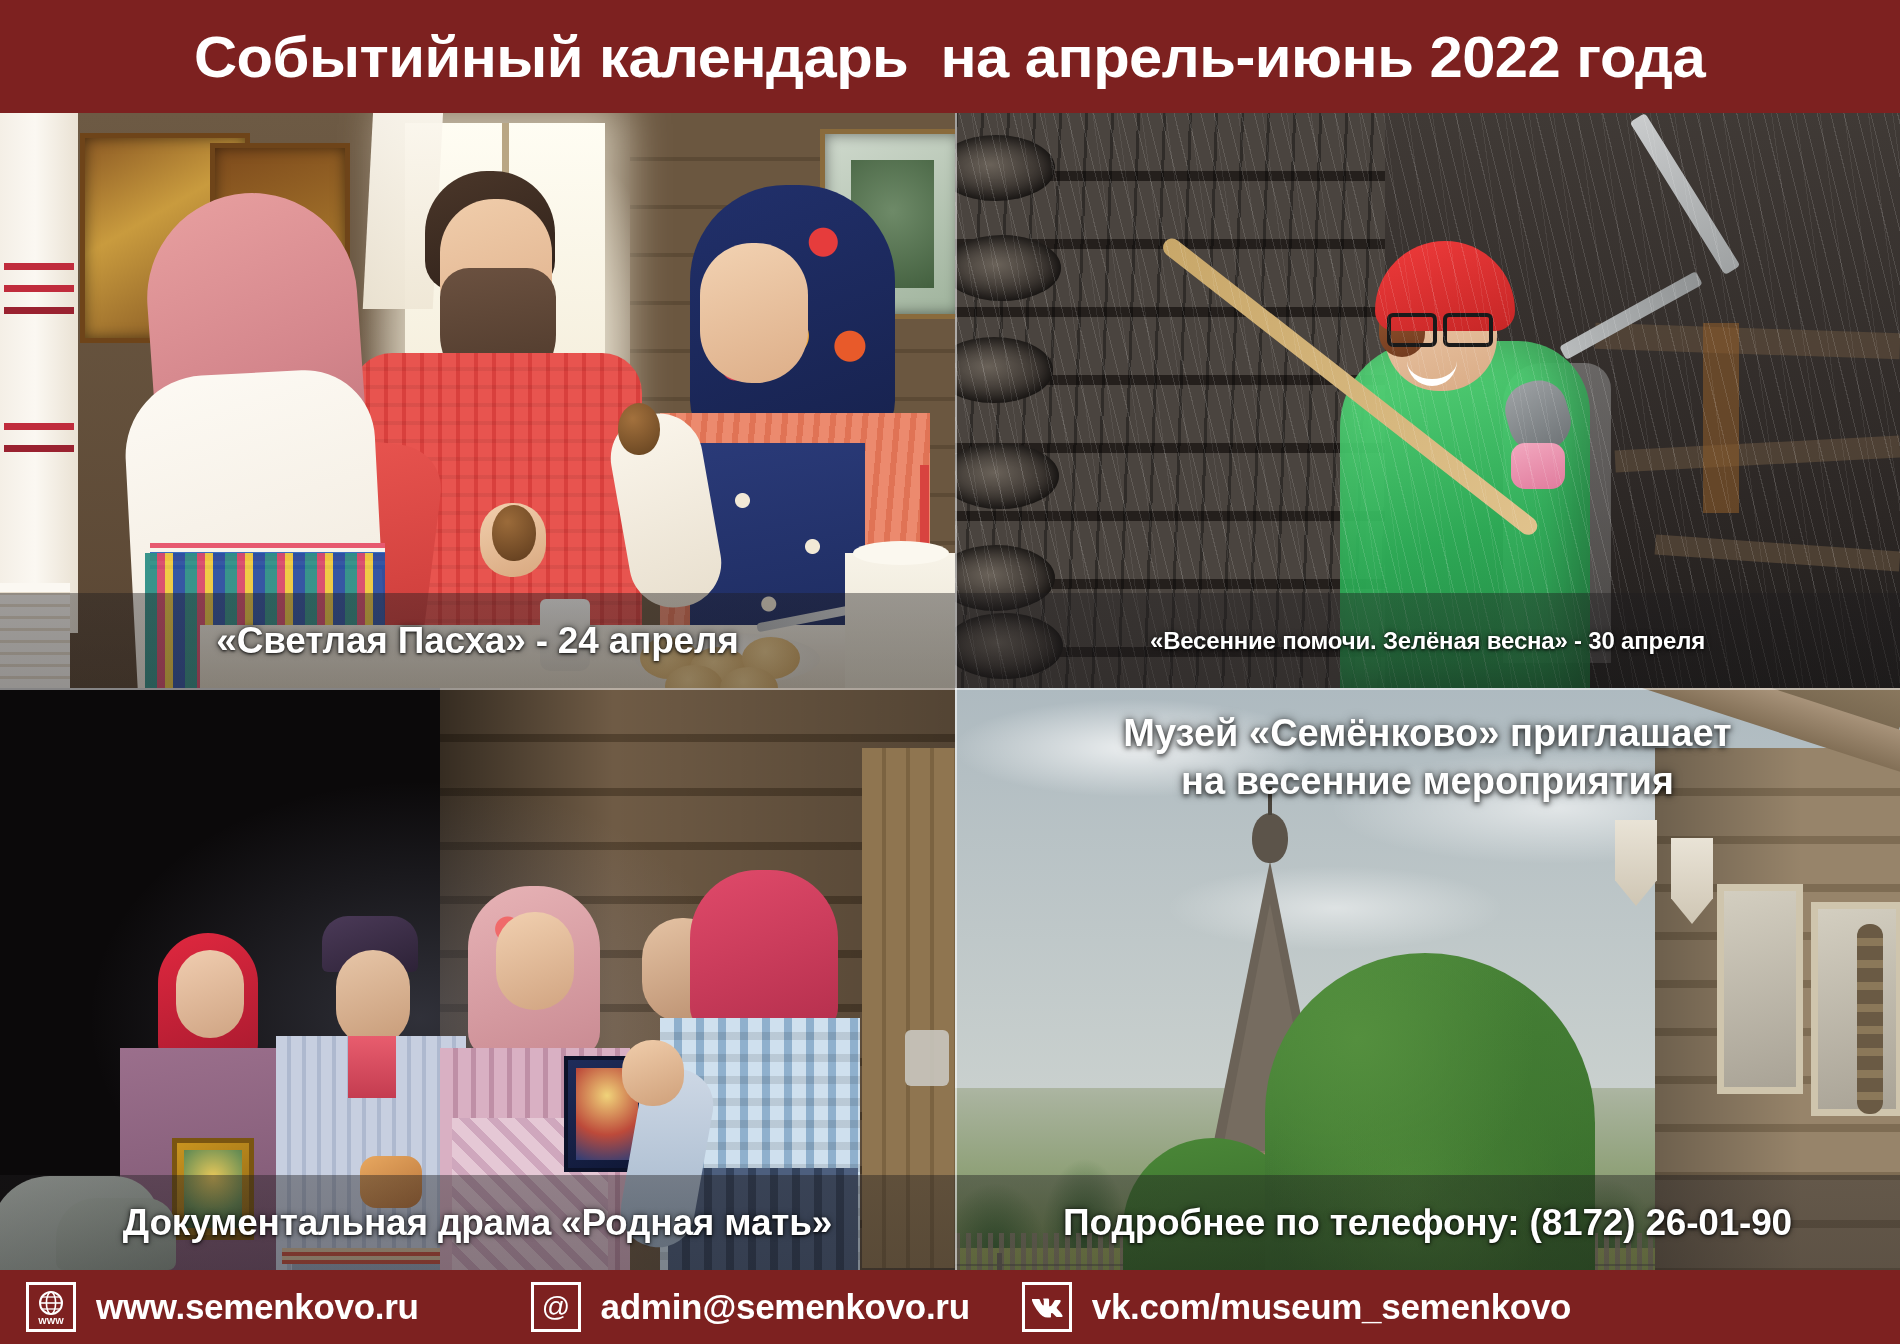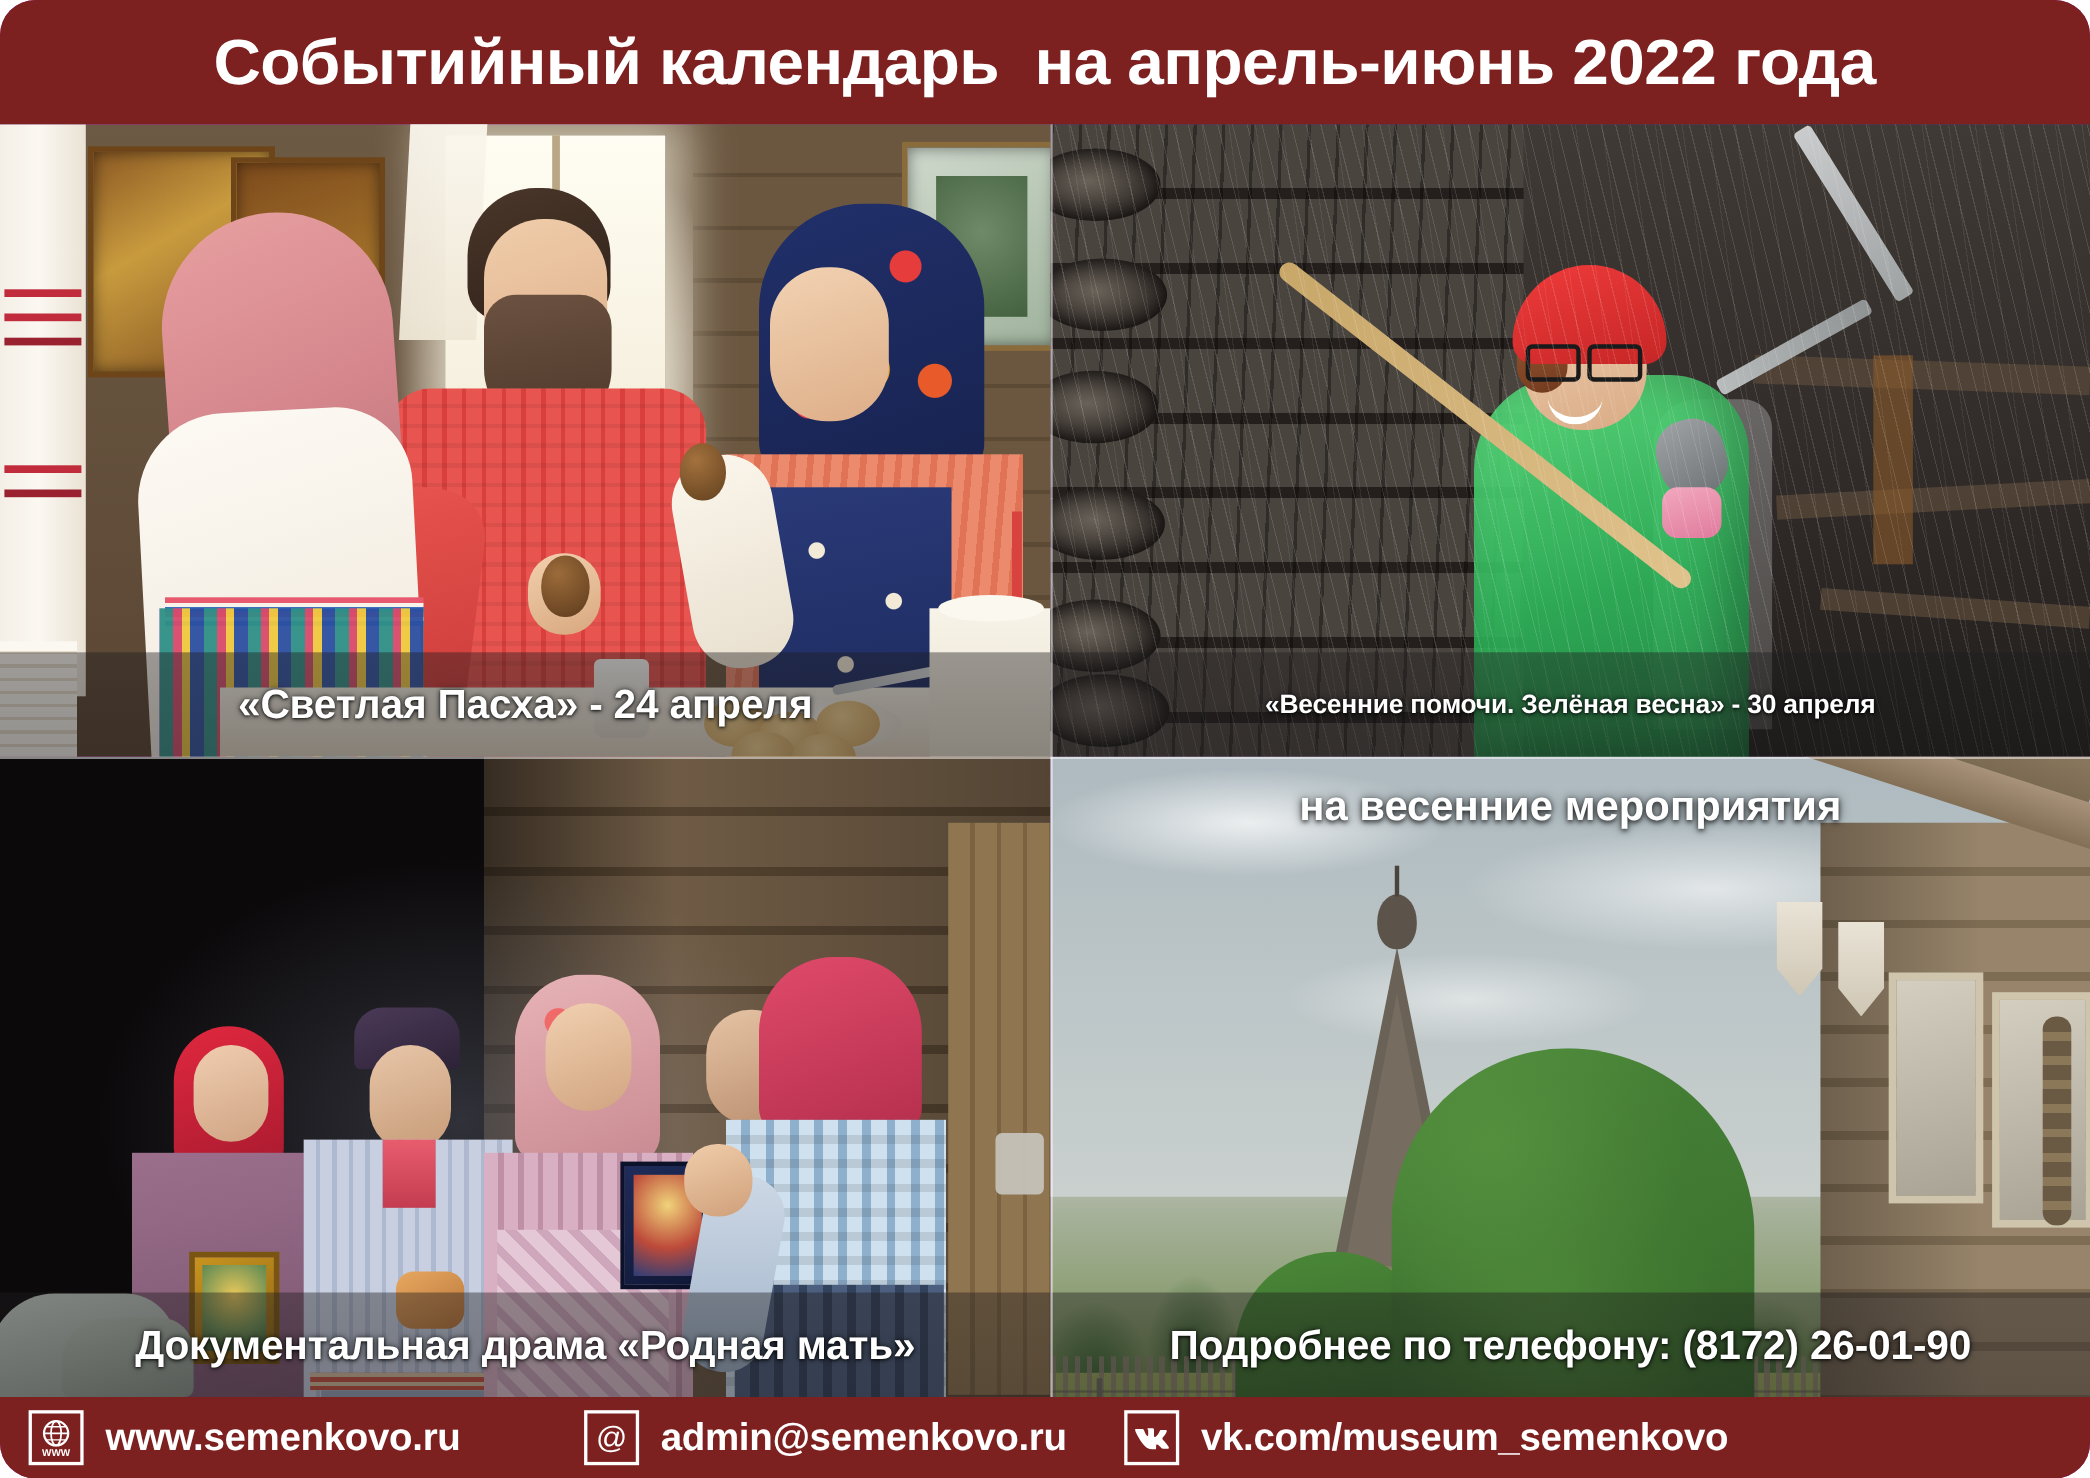--- a/index.html
+++ b/index.html
@@ -3,21 +3,20 @@
 <meta charset="utf-8">
 <style>
   html,body{margin:0;padding:0;background:#fff;}
   body{font-family:"Liberation Sans",sans-serif;}
 
   .poster{
     position:relative;
     width:1900px;height:1344px;
     overflow:hidden;
     background:#a21caf;
-    border-radius:32px;
   }
 
   
   .header{
     position:absolute;left:0;top:0;width:1900px;height:113px;
     background:#7d2120;
     display:flex;align-items:center;justify-content:center;
   }
   .header-title{
     color:#ffffff;
@@ -574,20 +573,21 @@
         <div class="m-win m-w2"></div>
         <div class="m-col"></div>
         <div class="m-eave"></div>
         <div class="m-eave2"></div>
         <div class="m-carve m-c1"></div>
         <div class="m-carve m-c2"></div>
 
       </div>
 
       <div class="overlay-top">
+        <div class="overlay-line">Музей «Семёнково» приглашает</div>
         <div class="overlay-line">на весенние мероприятия</div>
       </div>
 
       <div class="caption-band">
         <span class="caption-text">Подробнее по телефону: (8172) 26-01-90</span>
       </div>
     </div>
 
     <div class="seam-v"></div>
     <div class="seam-h"></div>

